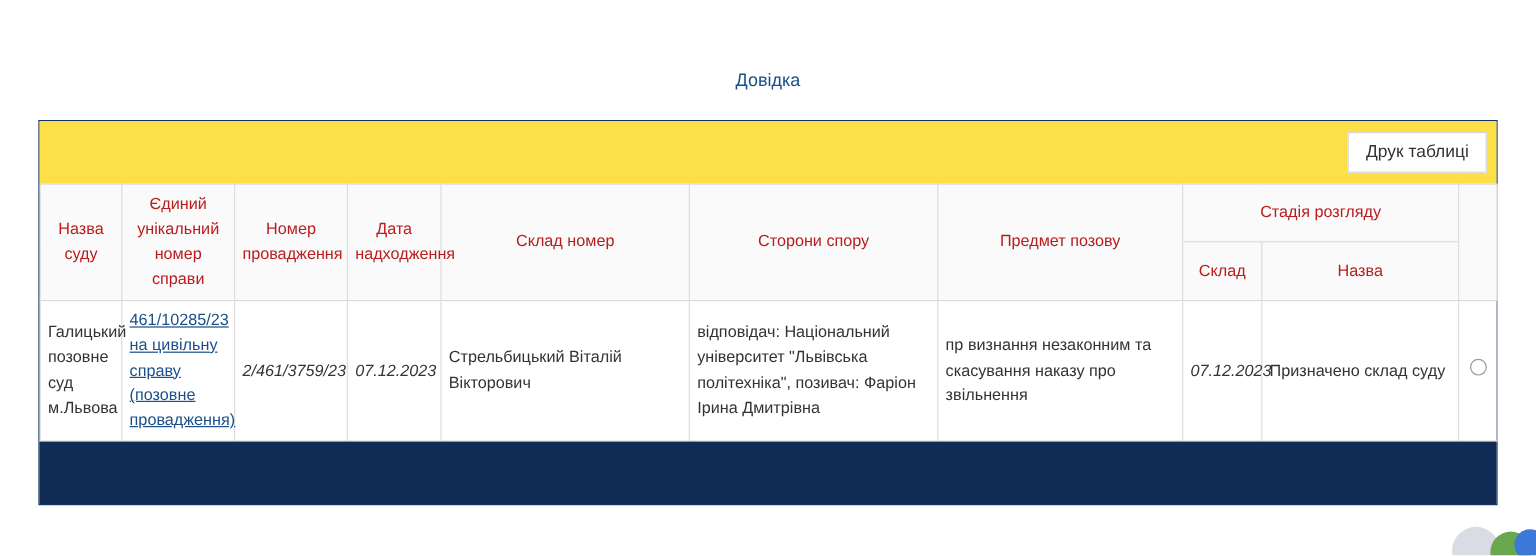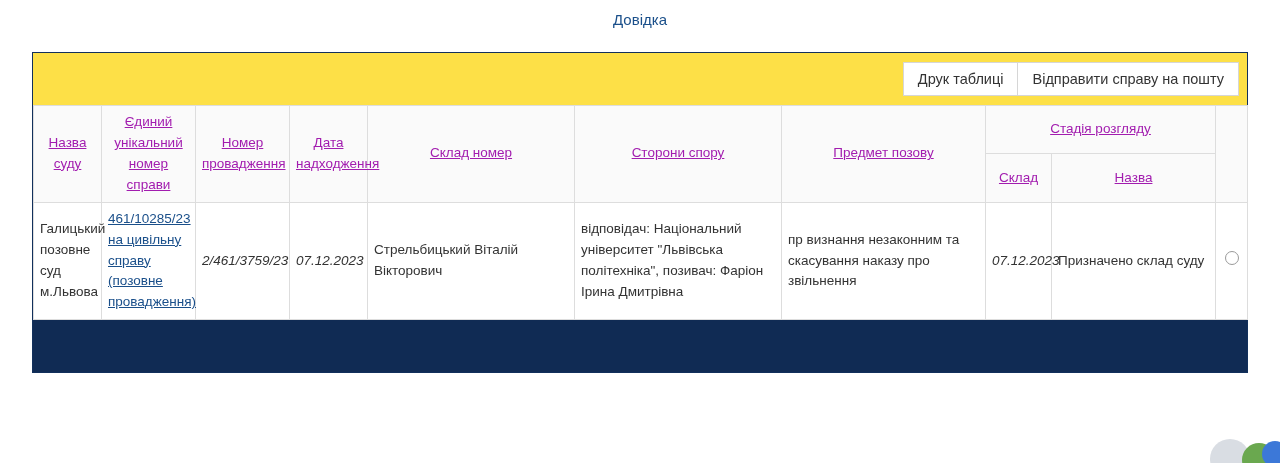--- a/index.html
+++ b/index.html
@@ -17,20 +17,21 @@
   }
 
   
   .top-links {
     display: flex;
     justify-content: center;
     align-items: center;
     gap: 30px;
     height: 38px;
     font-size: 15px;
+    margin-top: 48px;
   }
   .top-links a {
     color: #1a4f8a;
     text-decoration: none;
     white-space: nowrap;
   }
 
   
   .panel {
     margin: 14px 32px 0 32px;
@@ -73,23 +74,22 @@
   table.case-table td {
     border: 1px solid #dddddd;
     vertical-align: middle;
     padding: 6px 6px;
     font-weight: normal;
     line-height: 1.55;
   }
   table.case-table thead th {
     background: #fafafa;
     text-align: center;
-    color: #a21caf;
+    color: #b91c1c;
     font-size: 13.5px;
-    text-decoration: underline;
   }
   thead th.grp {
     border-bottom: 1px solid #dddddd;
   }
 
   
   .c-name   { width: 68px; }
   .c-uniq   { width: 94px; }
   .c-num    { width: 94px; }
   .c-date   { width: 78px; }
@@ -143,21 +143,20 @@
 <body>
 
 <div class="top-links">
   <a href="#">Довідка</a>
 </div>
 
 <div class="panel">
 
   <div class="panel-header">
     <button class="hdr-btn">Друк таблиці</button>
-    <button class="hdr-btn">Відправити справу на пошту</button>
   </div>
 
   <table class="case-table">
     <colgroup>
       <col class="c-name">
         <col class="c-uniq">
         <col class="c-num">
         <col class="c-date">
       <col class="c-panel">
         <col class="c-sides">

